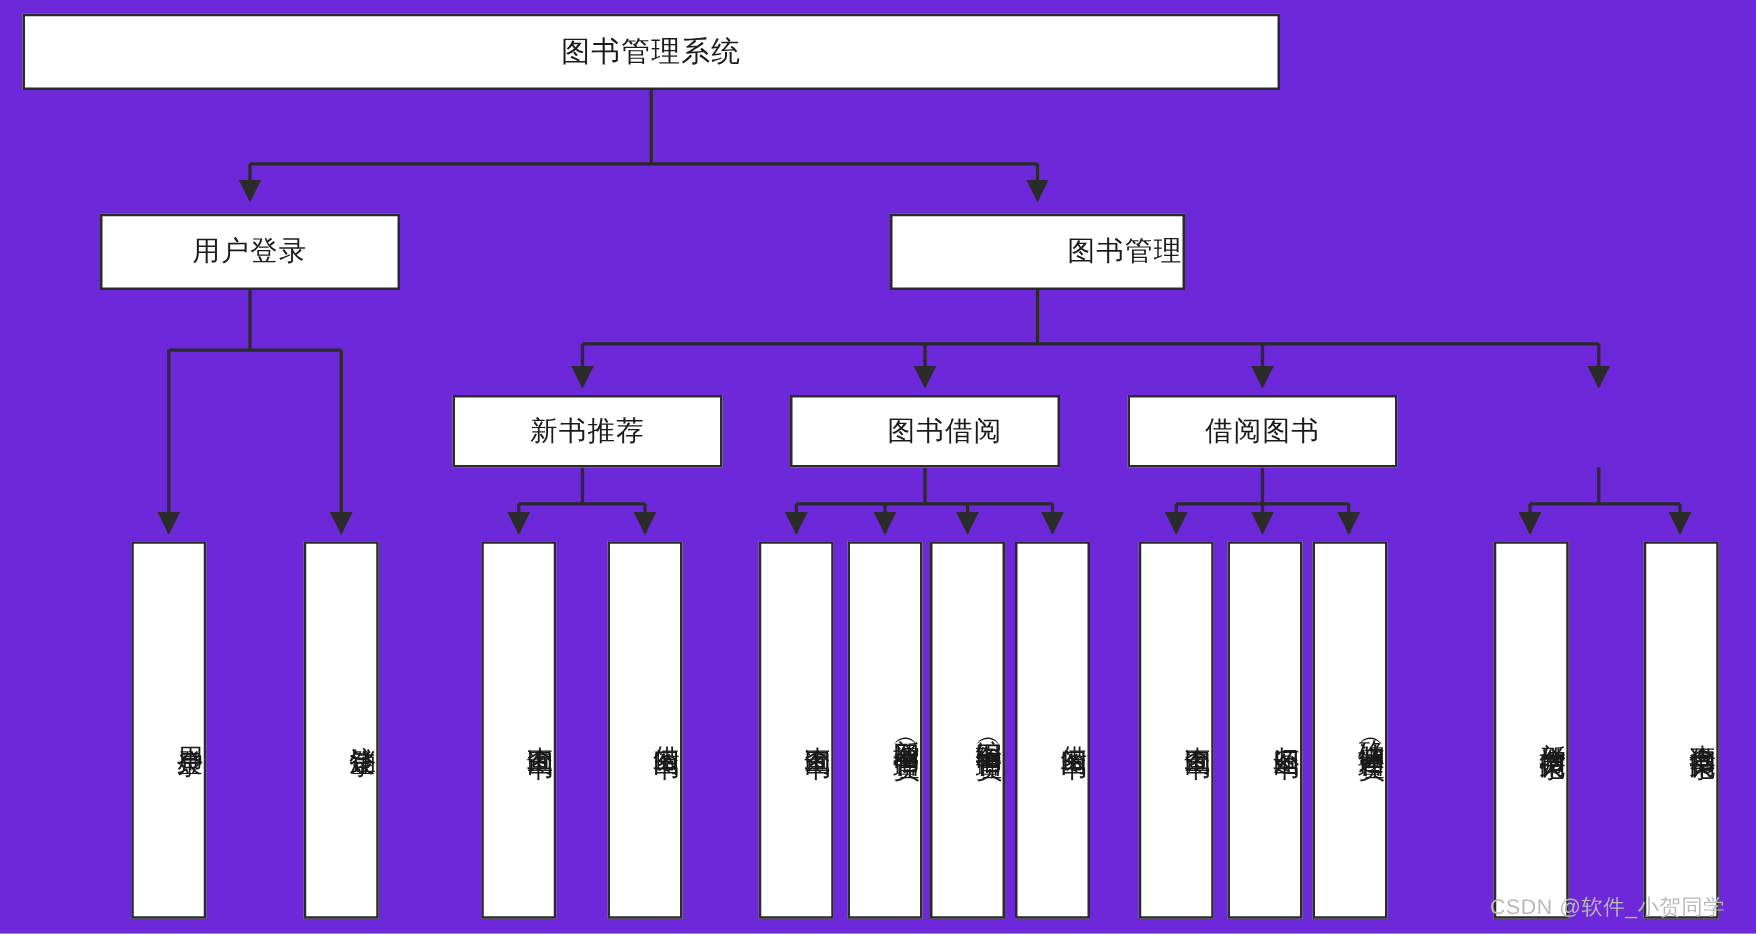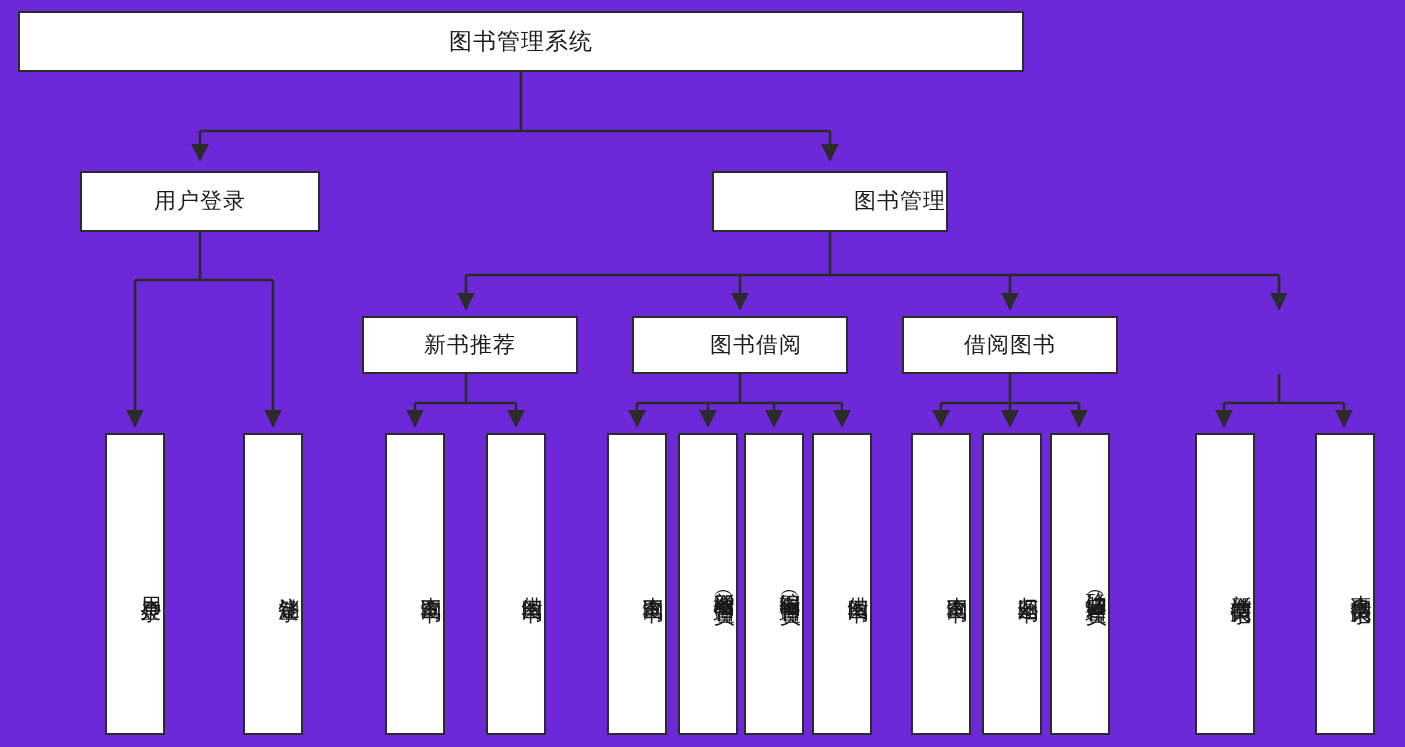--- a/index.html
+++ b/index.html
@@ -185,14 +185,15 @@
   </div>
 
   <div class="node vert" style="left:1195px; top:433px; width:60px; height:302px;">
     <span>新增借阅记录</span>
   </div>
 
   <div class="node vert" style="left:1315px; top:433px; width:60px; height:302px;">
     <span>查询借阅记录</span>
   </div>
 
+  <div class="watermark" style="left:1192px; top:714px;">CSDN @软件_小贺同学</div>
 
 </div>
 
 </body></html>

